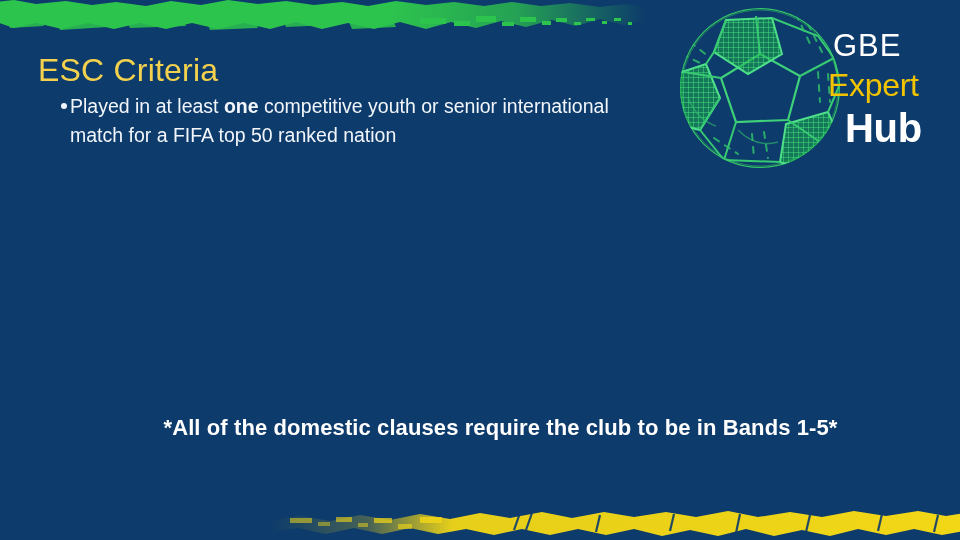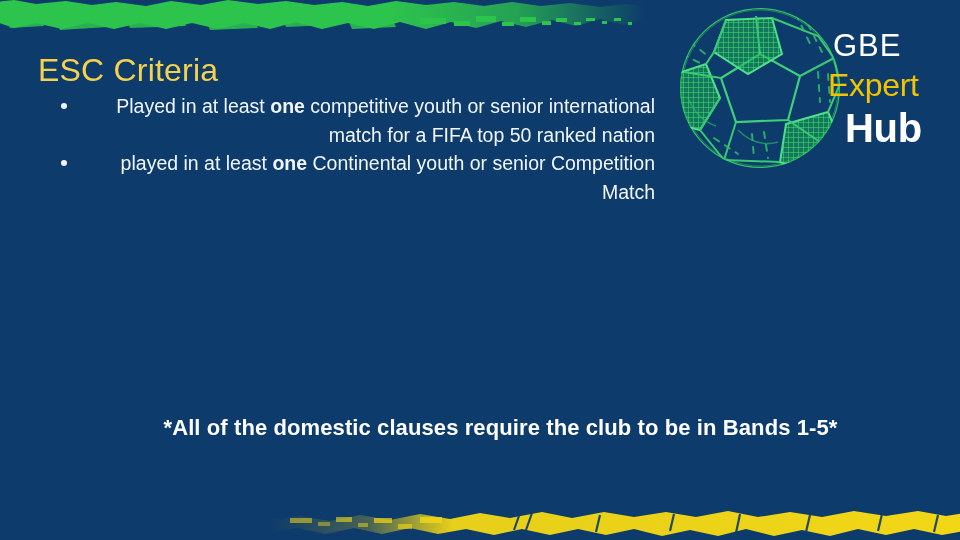--- a/index.html
+++ b/index.html
@@ -58,21 +58,21 @@
     width: 625px;
     margin: 0;
     padding: 0;
     list-style: none;
   }
   .criteria-item {
     position: relative;
     color: #f2f6fa;
     font-size: 19.5px;
     line-height: 28.5px;
-    text-align: right;
+    text-align: left;
     padding-left: 36px;
     padding-right: 4px;
     font-weight: 400;
   }
   .bullet-dot {
     position: absolute;
     left: 27px;
     top: 11px;
     width: 6px;
     height: 6px;
@@ -261,23 +261,20 @@
       <div class="logo-line" id="logo-hub">Hub</div>
     </div>
   </div>
 
   <div id="title">ESC Criteria</div>
 
   <ul id="criteria-list">
     <li class="criteria-item">
       <span class="bullet-dot"></span><span>Played in at least </span><b>one</b><span> competitive youth or senior international match for a FIFA top 50 ranked nation</span>
     </li>
-    <li class="criteria-item">
-      <span class="bullet-dot"></span><span>played in at least </span><b>one</b><span> Continental youth or senior Competition Match</span>
-    </li>
   </ul>
 
   <div id="important-note">*All of the domestic clauses require the club to be in Bands 1-5*</div>
 
   <svg id="bottom-brush" class="brush" viewBox="0 0 700 34" preserveAspectRatio="none">
     <defs>
       <linearGradient id="yfade" x1="0" y1="0" x2="1" y2="0">
         <stop offset="0%" stop-color="#f2d716" stop-opacity="0"></stop>
         <stop offset="14%" stop-color="#f2d716" stop-opacity="0.25"></stop>
         <stop offset="26%" stop-color="#f2d716" stop-opacity="0.95"></stop>

